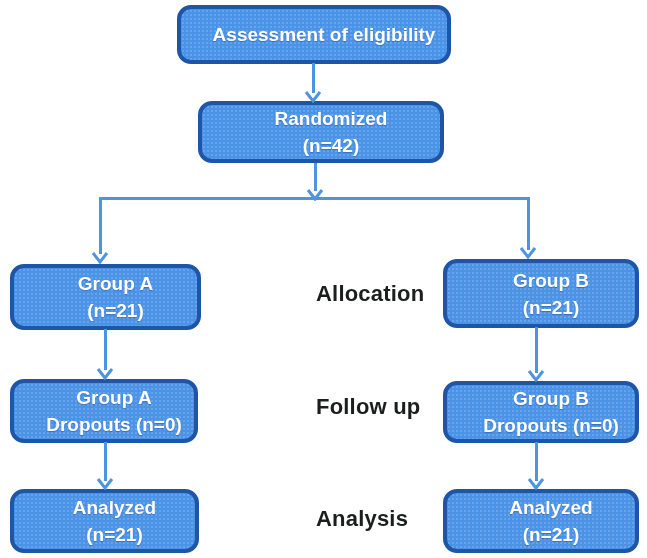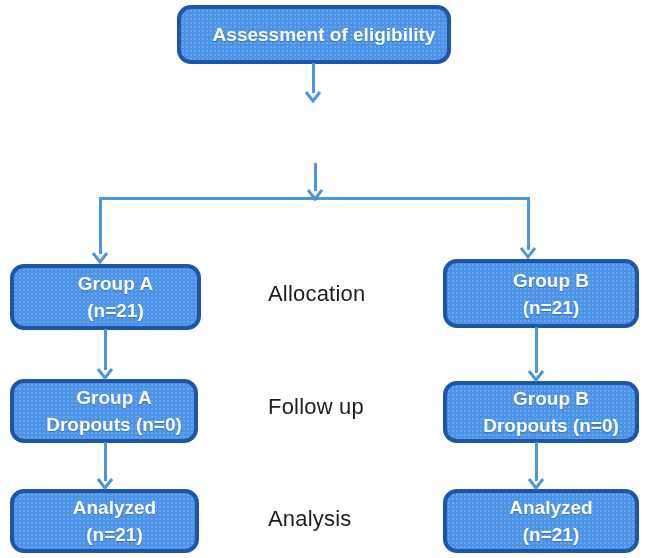--- a/index.html
+++ b/index.html
@@ -43,24 +43,25 @@
   #n-group-a    { left: 10px;  top: 264px; width: 191px; height: 66px; }
   #n-group-b    { left: 443px; top: 259px; width: 196px; height: 69px; }
   #n-dropouts-a { left: 10px;  top: 379px; width: 188px; height: 64px; }
   #n-dropouts-b { left: 443px; top: 381px; width: 196px; height: 62px; }
   #n-analyzed-a { left: 10px;  top: 489px; width: 189px; height: 64px; }
   #n-analyzed-b { left: 443px; top: 489px; width: 196px; height: 64px; }
 
   
   .stage-label {
     position: absolute;
-    font-weight: normal;
+    font-weight: bold;
     font-size: 22px;
     letter-spacing: 0.2px;
     color: var(--stage-text, #1c1e1e);
+    margin-left: 48px;
   }
   #lbl-allocation { left: 268px; top: 281px; }
   #lbl-follow-up  { left: 268px; top: 394px; }
   #lbl-analysis   { left: 268px; top: 506px; }
 
   
   .vline { position: absolute; width: 3px;  background: var(--connector, #4e95e0); }
   .hline { position: absolute; height: 3px; background: var(--connector, #4e95e0); }
 
   #v-assess-rand   { left: 312px; top: 63px;  height: 30px; }
@@ -92,20 +93,24 @@
 </style>
 </head>
 <body>
 
 <div class="stage">
 
   <div class="node" id="n-assessment">
     <span>Assessment of eligibility</span>
   </div>
 
+  <div class="node" id="n-randomized">
+    <span>Randomized</span>
+    <span>(n=42)</span>
+  </div>
 
   <div class="node" id="n-group-a">
     <span>Group A</span>
     <span>(n=21)</span>
   </div>
 
   <div class="node" id="n-group-b">
     <span>Group B</span>
     <span>(n=21)</span>
   </div>

